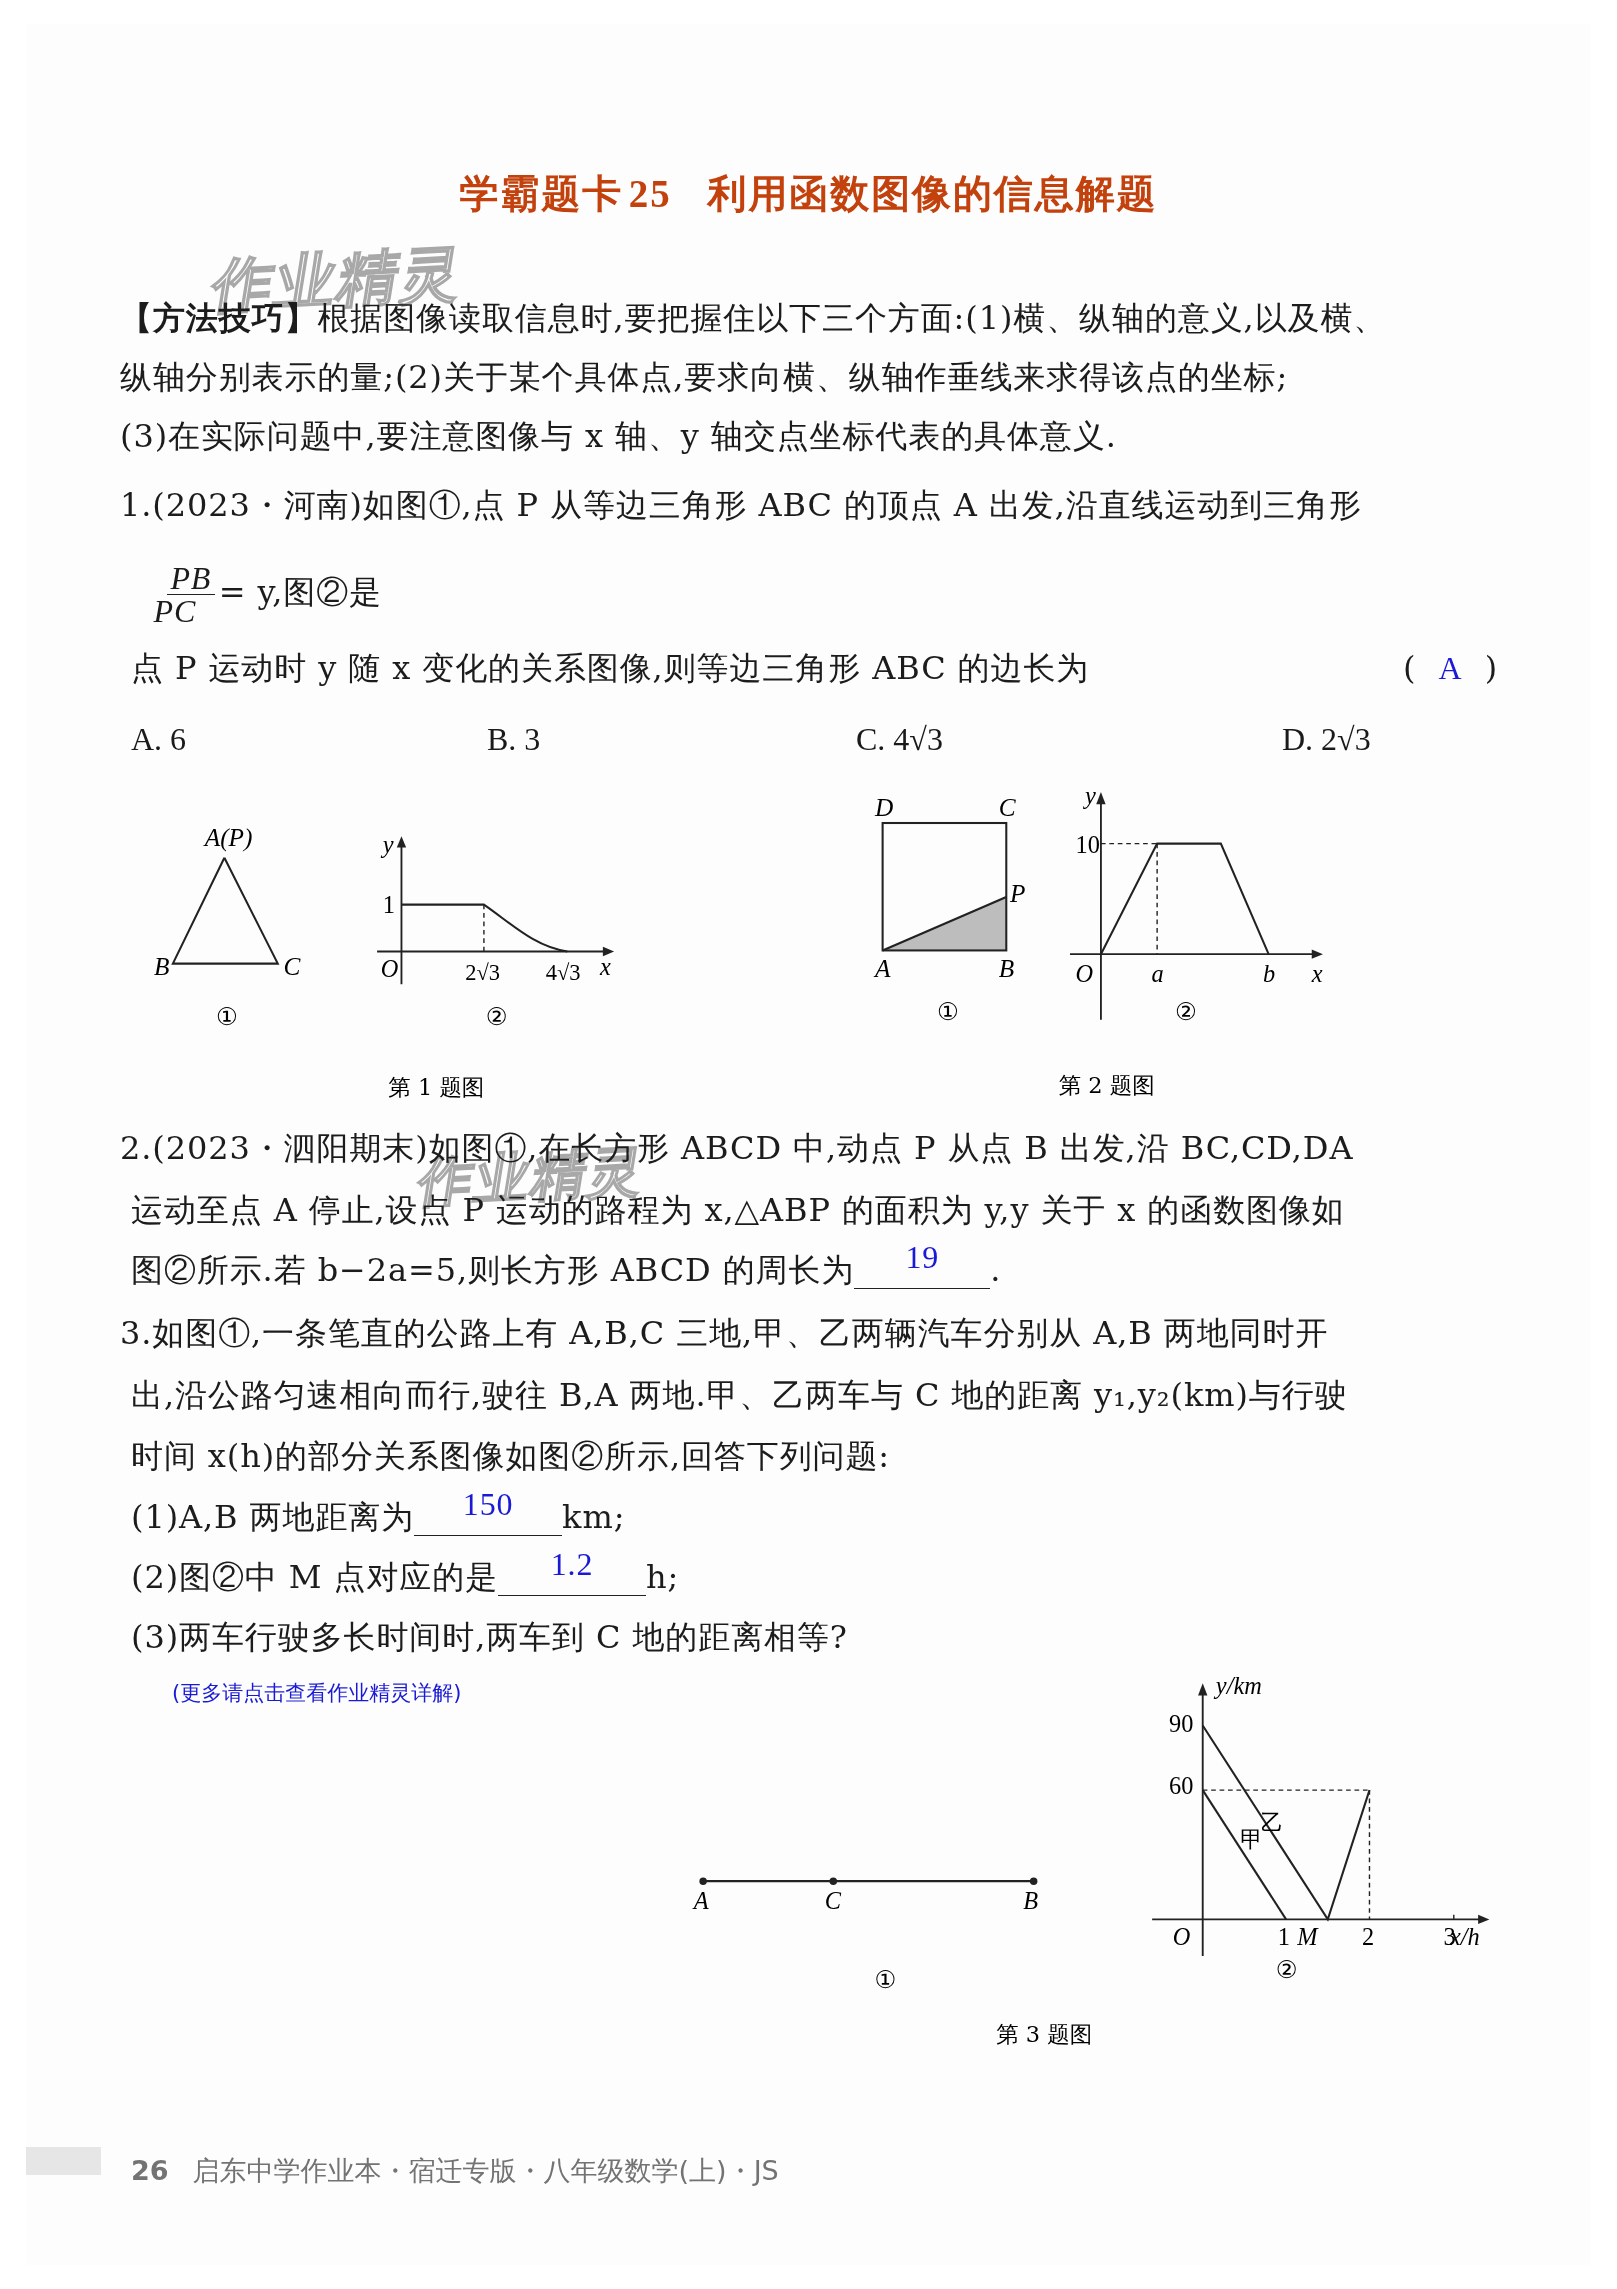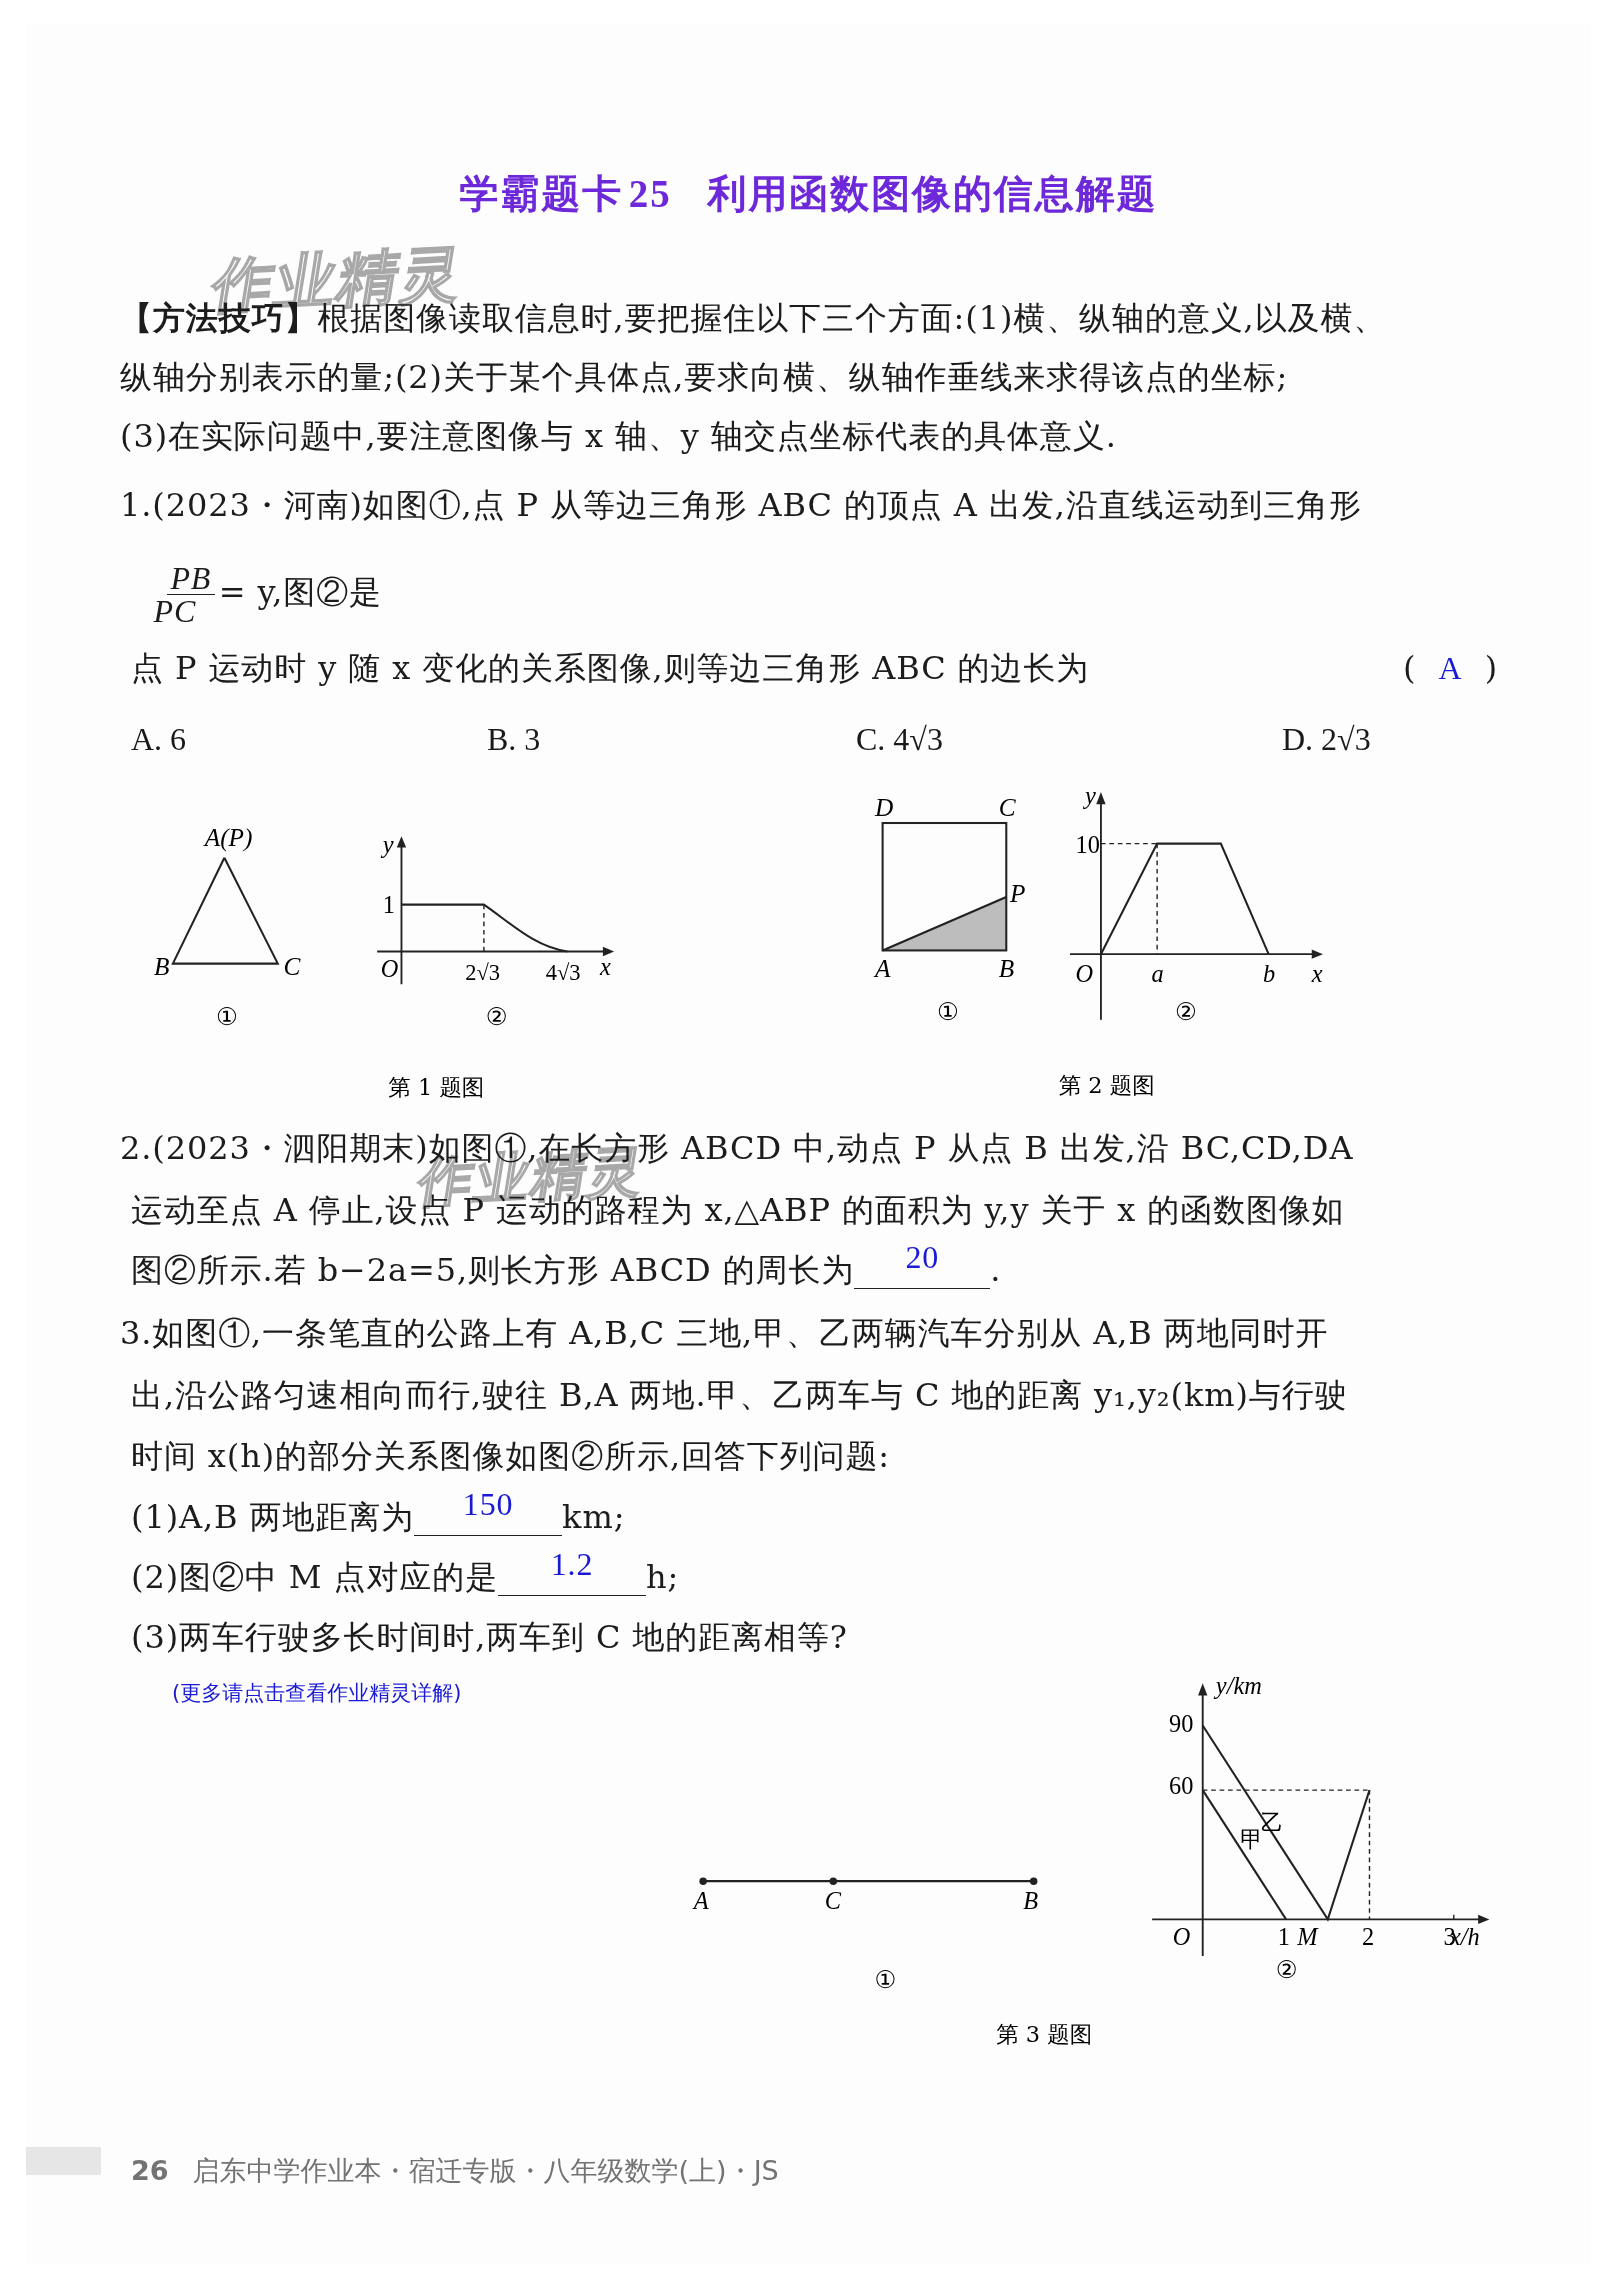--- a/index.html
+++ b/index.html
@@ -8,21 +8,21 @@
     font-family: "DejaVu Serif", "Liberation Serif", serif; color: #1a1a1a;
   }
   .page {
     position: absolute; left: 26px; top: 24px; width: 1565px; height: 2241px;
     background: #fdfdfd;
   }
   .abs { position: absolute; }
   .title {
     left: 0; width: 1617px; top: 167px; text-align: center;
     font-family: "DejaVu Serif", serif; font-weight: bold; font-size: 39px; letter-spacing: 1.9px;
-    color: #6d28d9;
+    color: #c2410c;
   }
   .title .num { font-family: "Liberation Serif", serif; margin: 0 36px 0 5.6px; }
   .watermark {
     font-family: "DejaVu Sans", sans-serif; font-size: 60px; font-weight: bold; color: transparent;
     -webkit-text-stroke: 1.4px #9a9a9a; transform: skewX(-12deg) rotate(-3deg); letter-spacing: 1.9px;
     opacity: 0.85;
   }
   .line {
     position: absolute; left: 131px; font-size: 32px; line-height: 37px; white-space: nowrap;
     font-family: "DejaVu Serif", "Liberation Serif", serif; color: #1c1c1c; letter-spacing: 0.9px;
@@ -134,21 +134,21 @@
   <text x="228" y="80" font-size="26">10</text>
   <text x="309" y="218" font-size="26" font-style="italic">a</text>
   <text x="428" y="218" font-size="26" font-style="italic">b</text>
   <text x="334" y="258" font-size="26">②</text>
   <text x="210" y="336" class="caption" font-size="24">第 2 题图</text>
 </svg>
 
 <div class="line" style="left:120px; top:1130px;">2.(2023・泗阳期末)如图①,在长方形 ABCD 中,动点 P 从点 B 出发,沿 BC,CD,DA</div>
 <div class="line" style="left:131px; top:1192px;">运动至点 A 停止,设点 P 运动的路程为 x,△ABP 的面积为 y,y 关于 x 的函数图像如</div>
 <div class="line" style="left:131px; top:1252px;">
-  <span>图②所示.若 b−2a=5,则长方形 ABCD 的周长为</span><span class="blank" style="width:136px;"><span class="blue">20</span></span><span>.</span>
+  <span>图②所示.若 b−2a=5,则长方形 ABCD 的周长为</span><span class="blank" style="width:136px;"><span class="blue">19</span></span><span>.</span>
 </div>
 
 <div class="line" style="left:120px; top:1315px;">3.如图①,一条笔直的公路上有 A,B,C 三地,甲、乙两辆汽车分别从 A,B 两地同时开</div>
 <div class="line" style="left:131px; top:1377px;">出,沿公路匀速相向而行,驶往 B,A 两地.甲、乙两车与 C 地的距离 y₁,y₂(km)与行驶</div>
 <div class="line" style="left:131px; top:1438px;">时间 x(h)的部分关系图像如图②所示,回答下列问题:</div>
 <div class="line" style="left:131px; top:1499px;">
   <span>(1)A,B 两地距离为</span><span class="blank" style="width:148px;"><span class="blue">150</span></span><span>km;</span>
 </div>
 <div class="line" style="left:131px; top:1559px;">
   <span>(2)图②中 M 点对应的是</span><span class="blank" style="width:148px;"><span class="blue">1.2</span></span><span>h;</span>

